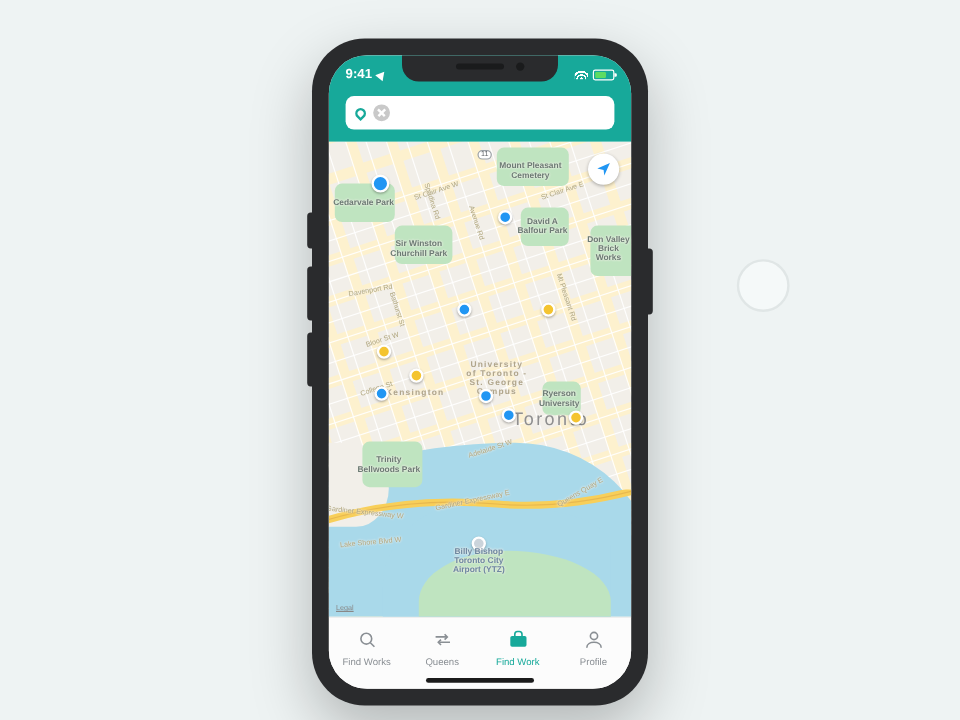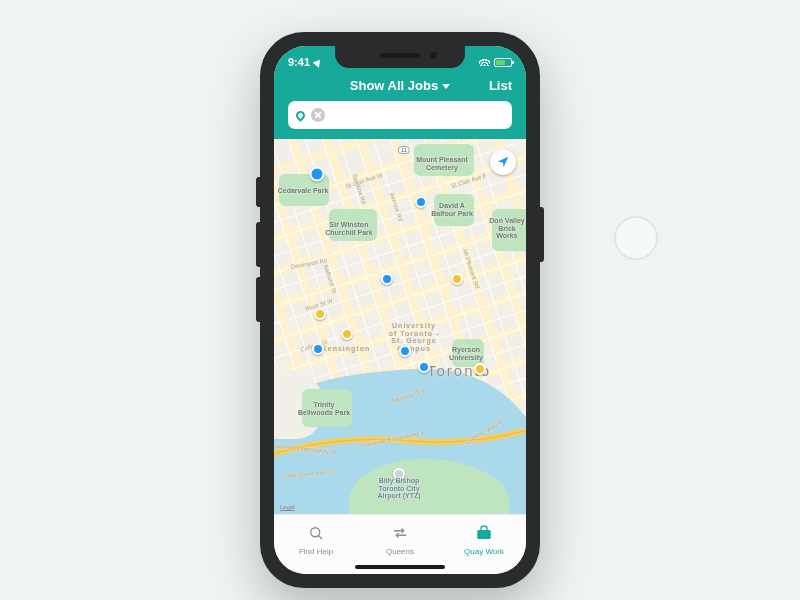--- a/index.html
+++ b/index.html
@@ -387,27 +387,20 @@
         <div class="status-left">
           <span>9:41</span>
           <span class="loc-arrow"></span>
         </div>
         <div class="status-right">
           <span class="wifi"></span>
           <span class="battery">
               <span class="fill" style="width: 9.1px;"></span>
             </span>
         </div>
-      </div>
-      <div class="header-row">
-        <div class="filter">
-          <span>Show All Jobs</span>
-          <span class="chev"></span>
-        </div>
-        <div class="list-toggle">List</div>
       </div>
       <div class="search-bar">
         <span class="pin"></span>
         <span class="clear"></span>
       </div>
     </div>
 
     <div class="map" id="map">
         <div class="grid-line diag" style="left: -40px; top: 6px; width: 360px; height: 9px; transform: rotate(-18deg);"></div>
         <div class="grid-line diag" style="left: -40px; top: 40px; width: 360px; height: 9px; transform: rotate(-18deg);"></div>
@@ -530,35 +523,42 @@
         </div>
         <div class="legal">Legal</div>
       </div>
 
     <div class="tabbar" id="tabbar">
         <div class="tab">
           <span><svg viewBox="0 0 24 24" fill="none" stroke="currentColor" stroke-width="1.8">
               <circle cx="11" cy="11" r="6"></circle>
               <line x1="20" y1="20" x2="15.5" y2="15.5"></line>
             </svg></span>
-          <span>Find Help</span>
+          <span>Find Works</span>
         </div>
         <div class="tab">
           <span><svg viewBox="0 0 24 24" fill="none" stroke="currentColor" stroke-width="1.8">
               <path d="M4 9h12"></path>
               <path d="M20 15H8"></path>
               <path d="M14 6l3 3-3 3"></path>
               <path d="M10 18l-3-3 3-3"></path>
             </svg></span>
           <span>Queens</span>
         </div>
         <div class="tab active">
           <span><svg viewBox="0 0 24 24" fill="currentColor">
               <rect x="3" y="8" width="18" height="12" rx="2"></rect>
               <path d="M8 8V6a3 3 0 0 1 3-3h2a3 3 0 0 1 3 3v2" fill="none" stroke="currentColor" stroke-width="1.8"></path>
             </svg></span>
-          <span>Quay Work</span>
+          <span>Find Work</span>
+        </div>
+        <div class="tab">
+          <span><svg viewBox="0 0 24 24" fill="none" stroke="currentColor" stroke-width="1.8">
+              <circle cx="12" cy="8" r="4"></circle>
+              <path d="M4 21c0-4 4-6 8-6s8 2 8 6"></path>
+            </svg></span>
+          <span>Profile</span>
         </div>
       </div>
 
     <div class="home-ind"></div>
   </div>
 </div>
 
 </body></html>

